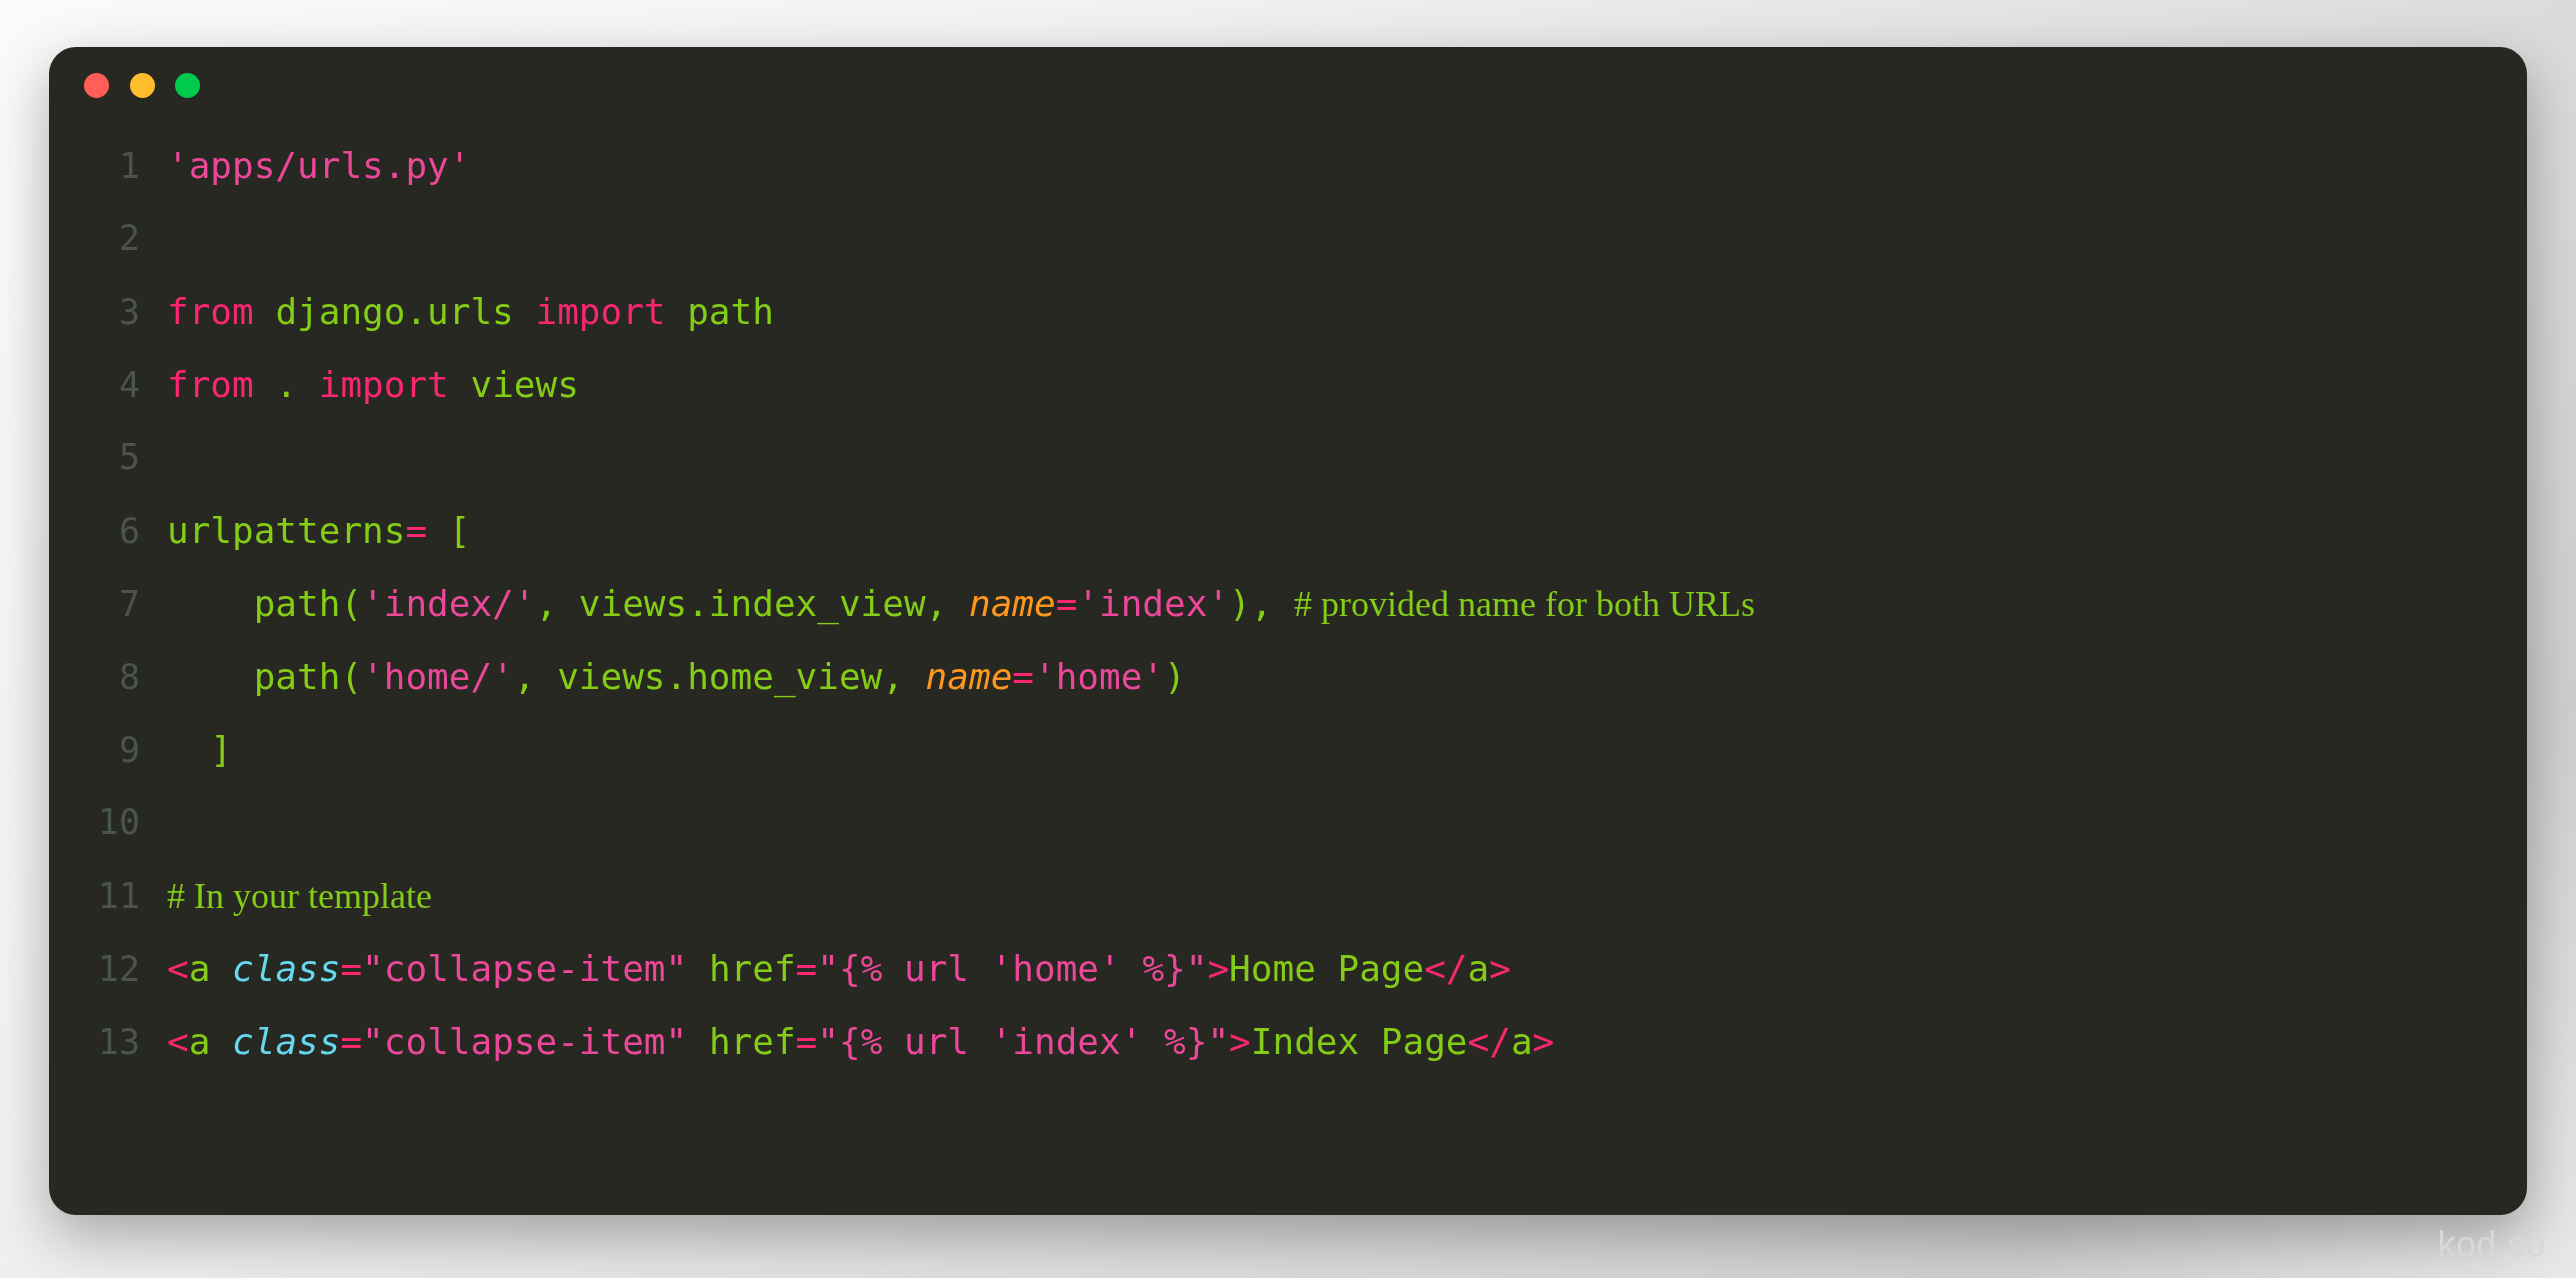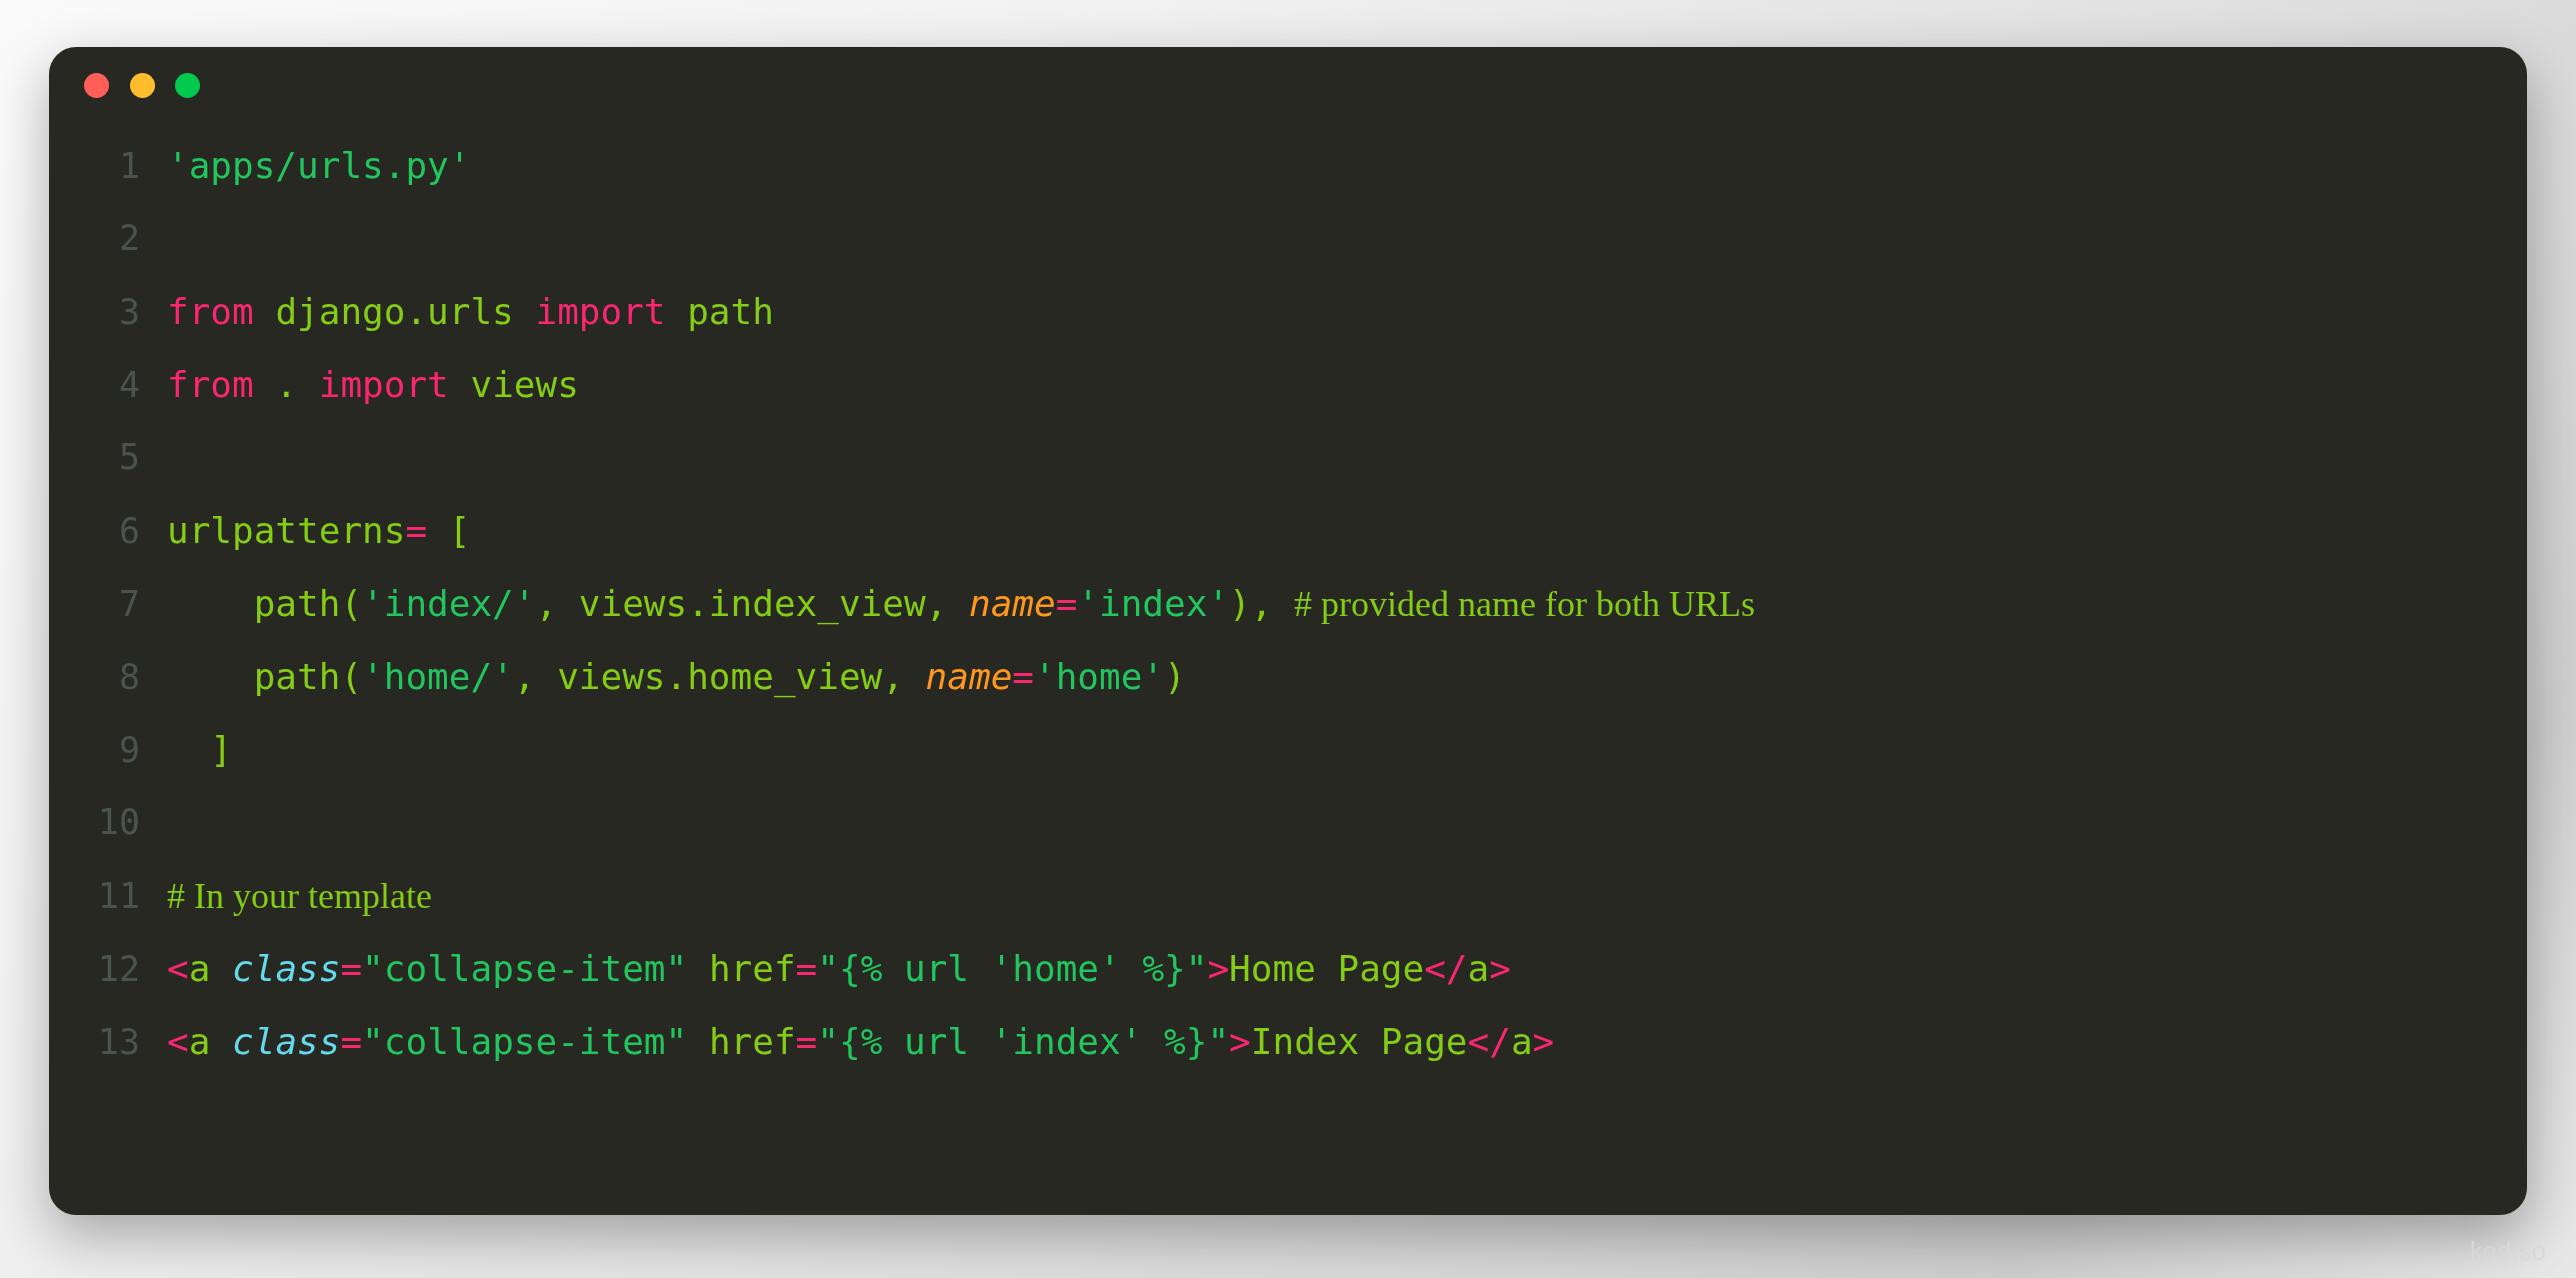--- a/index.html
+++ b/index.html
@@ -74,33 +74,33 @@
 
   .code-text {
     flex: 1 1 auto;
     color: #f8f8f2;
     white-space: pre;
     overflow: visible;
   }
 
   
   .t-kw      { color: #f92672; margin-top: 48px; }              
-  .t-str     { color: #22c55e; }              
+  .t-str     { color: #ec4899; }              
   .t-plain   { color: #84cc16; }
   .t-comment { color: #84cc16; font-family: Liberation Serif, serif; }
   .t-param   { color: #fd971f; font-style: italic; text-align: center; }   
   .t-attr    { color: #66d9ef; font-style: italic; text-align: center; }
 
   
   .watermark {
     position: absolute;
     right: 30px;
     bottom: 12.6px;
     font-family: "Liberation Sans", sans-serif;
-    font-size: 25px;
+    font-size: 36px;
     color: #d8d8d8;
     letter-spacing: 0.4px;
     user-select: none;
   }
 </style>
 </head>
 <body>
 
 <div class="window">
 

